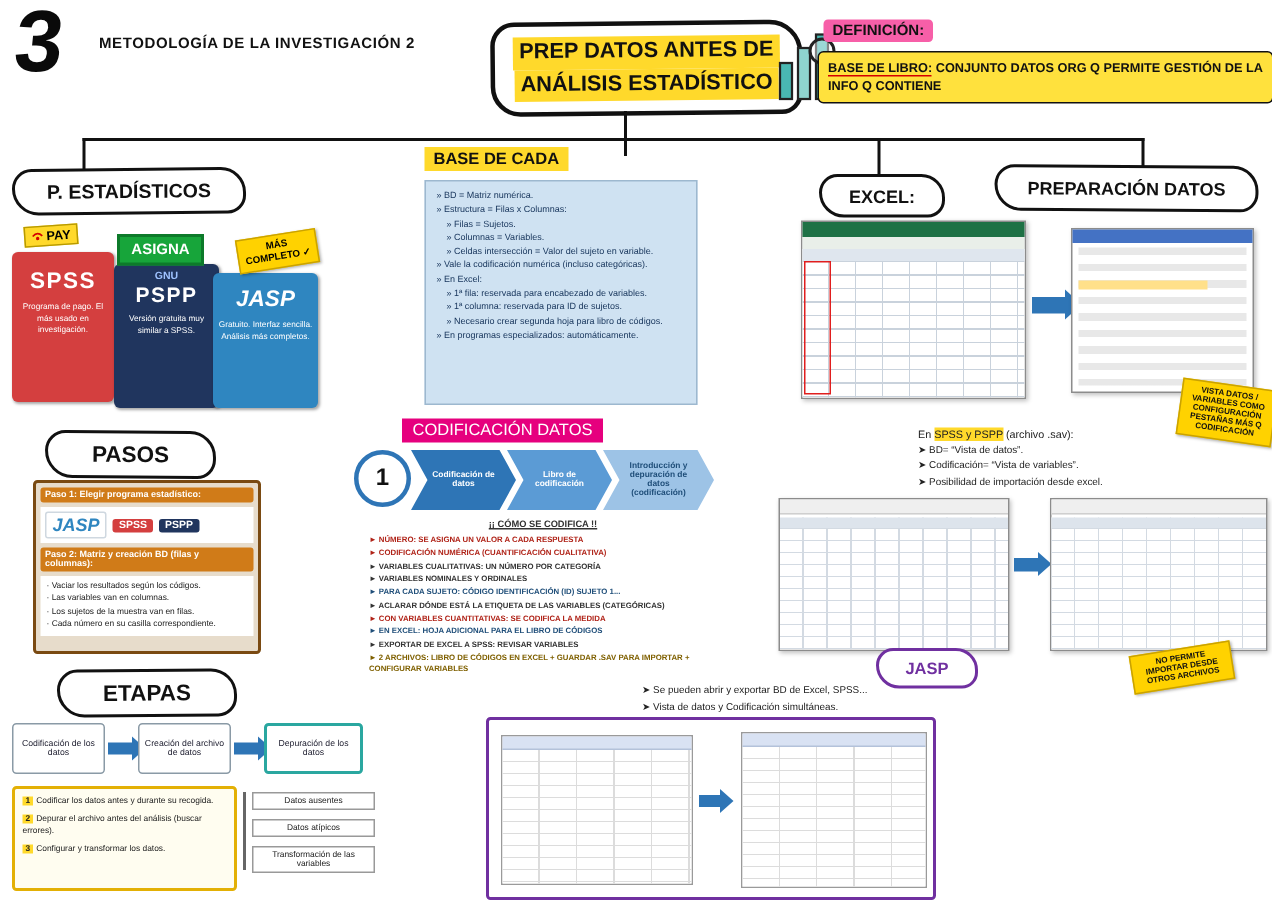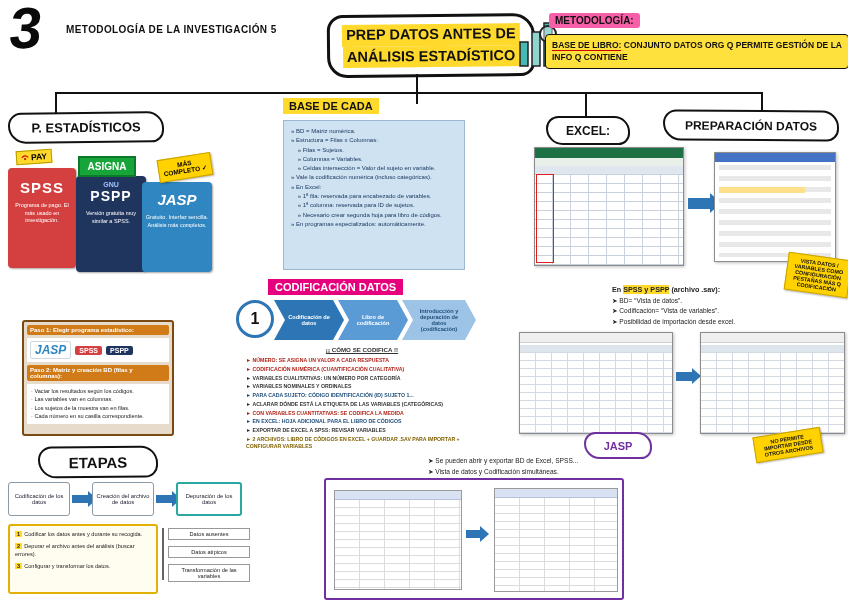--- a/index.html
+++ b/index.html
@@ -86,21 +86,21 @@
     padding:2px 3px;color:#222;text-align:center;}
   #side-l1{top:528px;} #side-l2{top:546px;} #side-l3{top:564px;}
   #side-bracket{left:162px;top:528px;width:2px;height:52px;background:#666;}
 
   
   #bd-title{left:283px;top:98px;background:#ffd92b;font-size:11px;font-weight:900;padding:2px 6px;color:#111;}
   #bd-box{left:283px;top:120px;width:182px;height:150px;background:#cfe2f2;border:1px solid #9db8cf;
     padding:6px 7px;box-sizing:border-box;font-size:6px;line-height:1.55;color:#15335a;}
 
   
-  #cod-title{left:268px;top:279px;background:#e6007e;color:#fff;font-size:11px;font-weight:700;padding:2px 7px;}
+  #cod-title{left:268px;top:279px;background:#e6007e;color:#fff;font-size:11px;font-weight:400;padding:2px 7px;}
   #step-circle{left:236px;top:300px;width:32px;height:32px;border:3px solid #2e75b6;border-radius:50%;background:#fff;
     display:flex;align-items:center;justify-content:center;font-size:16px;font-weight:900;color:#111;}
   .chev{position:absolute;top:300px;height:40px;display:flex;align-items:center;justify-content:center;text-align:center;
     color:#fff;font-size:5.6px;font-weight:bold;padding:0 12px;box-sizing:border-box;
     clip-path:polygon(0 0,calc(100% - 11px) 0,100% 50%,calc(100% - 11px) 100%,0 100%,11px 50%);}
   #chev1{left:274px;width:70px;background:#2e75b6;}
   #chev2{left:338px;width:70px;background:#5b9bd5;}
   #chev3{left:402px;width:74px;background:#9dc3e6;color:#1f4e79;}
   #cod-notes-title{left:252px;top:346px;width:220px;text-align:center;font-size:6.2px;font-weight:900;color:#333;text-decoration:underline;}
   #cod-notes{left:246px;top:357px;width:228px;}
@@ -121,21 +121,21 @@
   #arrow-excel{left:688px;top:198px;width:22px;height:11px;}
   #arrow-excel::after{top:-5px;border-top:10px solid transparent;border-bottom:10px solid transparent;border-left:11px solid #2e75b6;}
   #list-shot{left:714px;top:152px;width:120px;height:108px;}
   .ls-header{height:9px;background:#4472c4;}
   .ls-lines{position:absolute;top:12px;left:4px;right:4px;bottom:4px;
     background:repeating-linear-gradient(to bottom,#e8e8e8 0 5px,#fff 5px 11px);}
   .ls-highlight{position:absolute;top:34px;left:4px;right:30px;height:6px;background:#ffe08a;}
 
   
   #spss-text{left:612px;top:284px;width:174px;font-size:6.6px;color:#222;line-height:1.6;}
-  #spss-text .intro{font-weight:700;font-size:7.2px;}
+  #spss-text .intro{font-weight:400;font-size:7.2px;}
   #spss-text .hl{background:#ffd92b;}
   .sticker{position:absolute;background:#ffd200;border:1px solid #caa200;font-weight:800;font-size:5.4px;
     padding:3px 4px;text-align:center;box-shadow:1px 1px 2px rgba(0,0,0,.3);color:#111;}
   #sticker-spss{left:786px;top:256px;width:54px;transform:rotate(8deg);}
   #spss-shot-l{left:519px;top:332px;width:152px;height:100px;}
   #spss-shot-r{left:700px;top:332px;width:143px;height:100px;}
   .sp-toolbar{height:9px;background:#efefef;border-bottom:1px solid #cfcfcf;}
   .sp-grid{position:absolute;top:12px;left:0;right:0;bottom:0;
     background:
       linear-gradient(#dde4ec 0 7px,rgba(0,0,0,0) 7px),
@@ -158,37 +158,37 @@
       repeating-linear-gradient(to right,rgba(0,0,0,0) 0 24px,#dcdcdc 24px 25px),
       #fff;}
   #arrow-jasp{left:140px;top:50px;width:14px;height:8px;position:absolute;}
 </style>
 </head>
 <body>
 
 <div id="canvas">
 
   <div class="abs" id="num3">3</div>
-  <div class="abs" id="course">METODOLOGÍA DE LA INVESTIGACIÓN 5</div>
+  <div class="abs" id="course">METODOLOGÍA DE LA INVESTIGACIÓN 2</div>
 
   <div class="abs" id="title-box">
     <span class="tl">PREP DATOS ANTES DE</span><br>
     <span class="tl">ANÁLISIS ESTADÍSTICO</span>
   </div>
   <div class="abs" id="chart-icon">
     <svg width="46" height="52" viewBox="0 0 46 52">
       <rect x="4" y="24" width="8" height="24" fill="#49b8b2" stroke="#222" stroke-width="1.5"></rect>
       <rect x="16" y="14" width="8" height="34" fill="#8fd4cf" stroke="#222" stroke-width="1.5"></rect>
       <rect x="28" y="5" width="8" height="43" fill="#49b8b2" stroke="#222" stroke-width="1.5"></rect>
       <circle cx="32" cy="16" r="8" fill="rgba(255,255,255,.45)" stroke="#222" stroke-width="2"></circle>
       <line x1="37" y1="22" x2="44" y2="30" stroke="#222" stroke-width="3"></line>
     </svg>
   </div>
 
-  <div class="abs" id="def-label">METODOLOGÍA:</div>
+  <div class="abs" id="def-label">DEFINICIÓN:</div>
   <div class="abs" id="def-box">
     <span class="term">BASE DE LIBRO:</span><span> CONJUNTO DATOS ORG Q PERMITE GESTIÓN DE LA INFO Q CONTIENE</span>
   </div>
 
   <div class="line" id="v-center"></div>
   <div class="line" id="h-main"></div>
   <div class="line" id="v-left"></div>
   <div class="line" id="v-right"></div>
   <div class="line" id="v-excel"></div>
 
@@ -217,20 +217,21 @@
     <div class="tinycap">Versión gratuita muy similar a SPSS.</div>
   </div>
 
   <div class="abs" id="jasp-logo-box">
     <div class="logo">JASP</div>
     <div class="tinycap">Gratuito. Interfaz sencilla. Análisis más completos.</div>
   </div>
 
   <div class="abs" id="mas-completo">MÁS COMPLETO ✓</div>
 
+  <div class="bubble" id="pasos-bubble">PASOS</div>
   <div class="abs" id="pasos-box">
     <div class="pasos-h">Paso 1: Elegir programa estadístico:</div>
     <div id="pasos-logos">
       <span class="chip jasp-chip">JASP</span>
       <span class="chip spss-chip">SPSS</span>
       <span class="chip pspp-chip">PSPP</span>
     </div>
     <div class="pasos-h">Paso 2: Matriz y creación BD (filas y columnas):</div>
     <div id="pasos-bullets" class="prelines">· Vaciar los resultados según los códigos.
 · Las variables van en columnas.

